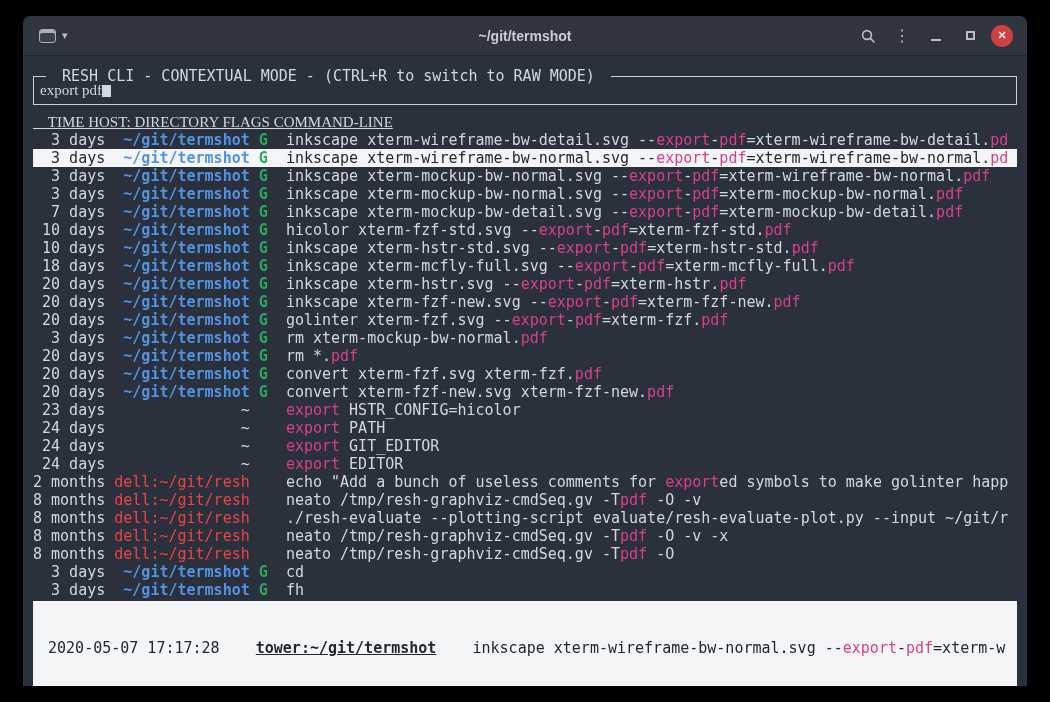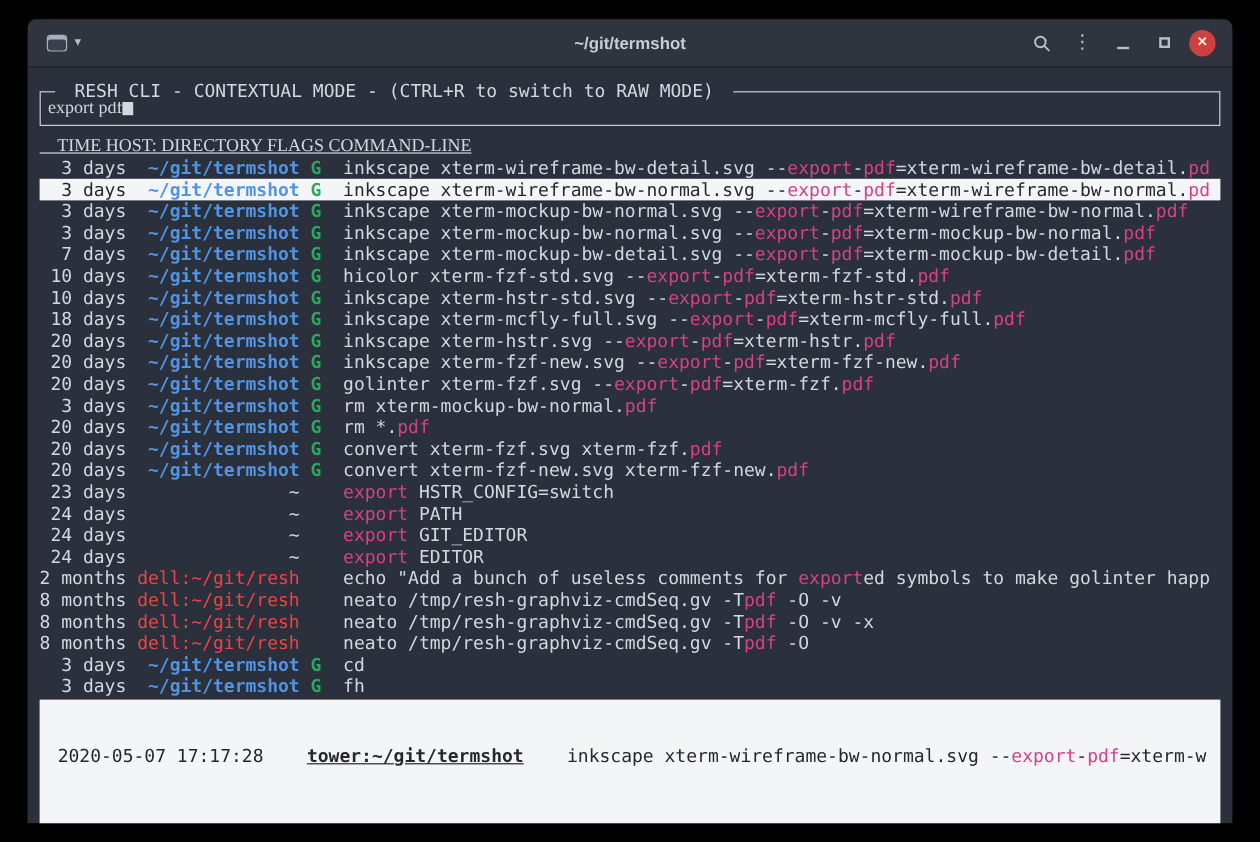--- a/index.html
+++ b/index.html
@@ -117,26 +117,27 @@
           <div class="row"><span> 10 days</span> <span class="host-blue"> ~/git/termshot</span> <span class="flag">G</span>  <span><span>hicolor xterm-fzf-std.svg --</span><span class="hl">export</span><span>-</span><span class="hl">pdf</span><span>=xterm-fzf-std.</span><span class="hl">pdf</span></span></div>
           <div class="row"><span> 10 days</span> <span class="host-blue"> ~/git/termshot</span> <span class="flag">G</span>  <span><span>inkscape xterm-hstr-std.svg --</span><span class="hl">export</span><span>-</span><span class="hl">pdf</span><span>=xterm-hstr-std.</span><span class="hl">pdf</span></span></div>
           <div class="row"><span> 18 days</span> <span class="host-blue"> ~/git/termshot</span> <span class="flag">G</span>  <span><span>inkscape xterm-mcfly-full.svg --</span><span class="hl">export</span><span>-</span><span class="hl">pdf</span><span>=xterm-mcfly-full.</span><span class="hl">pdf</span></span></div>
           <div class="row"><span> 20 days</span> <span class="host-blue"> ~/git/termshot</span> <span class="flag">G</span>  <span><span>inkscape xterm-hstr.svg --</span><span class="hl">export</span><span>-</span><span class="hl">pdf</span><span>=xterm-hstr.</span><span class="hl">pdf</span></span></div>
           <div class="row"><span> 20 days</span> <span class="host-blue"> ~/git/termshot</span> <span class="flag">G</span>  <span><span>inkscape xterm-fzf-new.svg --</span><span class="hl">export</span><span>-</span><span class="hl">pdf</span><span>=xterm-fzf-new.</span><span class="hl">pdf</span></span></div>
           <div class="row"><span> 20 days</span> <span class="host-blue"> ~/git/termshot</span> <span class="flag">G</span>  <span><span>golinter xterm-fzf.svg --</span><span class="hl">export</span><span>-</span><span class="hl">pdf</span><span>=xterm-fzf.</span><span class="hl">pdf</span></span></div>
           <div class="row"><span>  3 days</span> <span class="host-blue"> ~/git/termshot</span> <span class="flag">G</span>  <span><span>rm xterm-mockup-bw-normal.</span><span class="hl">pdf</span></span></div>
           <div class="row"><span> 20 days</span> <span class="host-blue"> ~/git/termshot</span> <span class="flag">G</span>  <span><span>rm *.</span><span class="hl">pdf</span></span></div>
           <div class="row"><span> 20 days</span> <span class="host-blue"> ~/git/termshot</span> <span class="flag">G</span>  <span><span>convert xterm-fzf.svg xterm-fzf.</span><span class="hl">pdf</span></span></div>
           <div class="row"><span> 20 days</span> <span class="host-blue"> ~/git/termshot</span> <span class="flag">G</span>  <span><span>convert xterm-fzf-new.svg xterm-fzf-new.</span><span class="hl">pdf</span></span></div>
-          <div class="row"><span> 23 days</span> <span class="host-plain">              ~</span> <span class="flag"> </span>  <span><span class="hl">export</span><span> HSTR_CONFIG=switch</span></span></div>
+          <div class="row"><span> 23 days</span> <span class="host-plain">              ~</span> <span class="flag"> </span>  <span><span class="hl">export</span><span> HSTR_CONFIG=hicolor</span></span></div>
           <div class="row"><span> 24 days</span> <span class="host-plain">              ~</span> <span class="flag"> </span>  <span><span class="hl">export</span><span> PATH</span></span></div>
           <div class="row"><span> 24 days</span> <span class="host-plain">              ~</span> <span class="flag"> </span>  <span><span class="hl">export</span><span> GIT_EDITOR</span></span></div>
           <div class="row"><span> 24 days</span> <span class="host-plain">              ~</span> <span class="flag"> </span>  <span><span class="hl">export</span><span> EDITOR</span></span></div>
           <div class="row"><span>2 months</span> <span class="host-red">dell:~/git/resh</span> <span class="flag"> </span>  <span><span>echo "Add a bunch of useless comments for </span><span class="hl">export</span><span>ed symbols to make golinter happ</span></span></div>
           <div class="row"><span>8 months</span> <span class="host-red">dell:~/git/resh</span> <span class="flag"> </span>  <span><span>neato /tmp/resh-graphviz-cmdSeq.gv -T</span><span class="hl">pdf</span><span> -O -v</span></span></div>
+          <div class="row"><span>8 months</span> <span class="host-red">dell:~/git/resh</span> <span class="flag"> </span>  <span><span>./resh-evaluate --plotting-script evaluate/resh-evaluate-plot.py --input ~/git/r</span></span></div>
           <div class="row"><span>8 months</span> <span class="host-red">dell:~/git/resh</span> <span class="flag"> </span>  <span><span>neato /tmp/resh-graphviz-cmdSeq.gv -T</span><span class="hl">pdf</span><span> -O -v -x</span></span></div>
           <div class="row"><span>8 months</span> <span class="host-red">dell:~/git/resh</span> <span class="flag"> </span>  <span><span>neato /tmp/resh-graphviz-cmdSeq.gv -T</span><span class="hl">pdf</span><span> -O</span></span></div>
           <div class="row"><span>  3 days</span> <span class="host-blue"> ~/git/termshot</span> <span class="flag">G</span>  <span><span>cd</span></span></div>
           <div class="row"><span>  3 days</span> <span class="host-blue"> ~/git/termshot</span> <span class="flag">G</span>  <span><span>fh</span></span></div>
         </div>
       <div class="detail">
         <div class="dline"><span> 2020-05-07 17:17:28</span>    <span class="d-host">tower:~/git/termshot</span>    <span><span>inkscape xterm-wireframe-bw-normal.svg --</span><span class="hl">export</span><span>-</span><span class="hl">pdf</span><span>=xterm-w</span></span></div>
         
       </div>
     </div>

